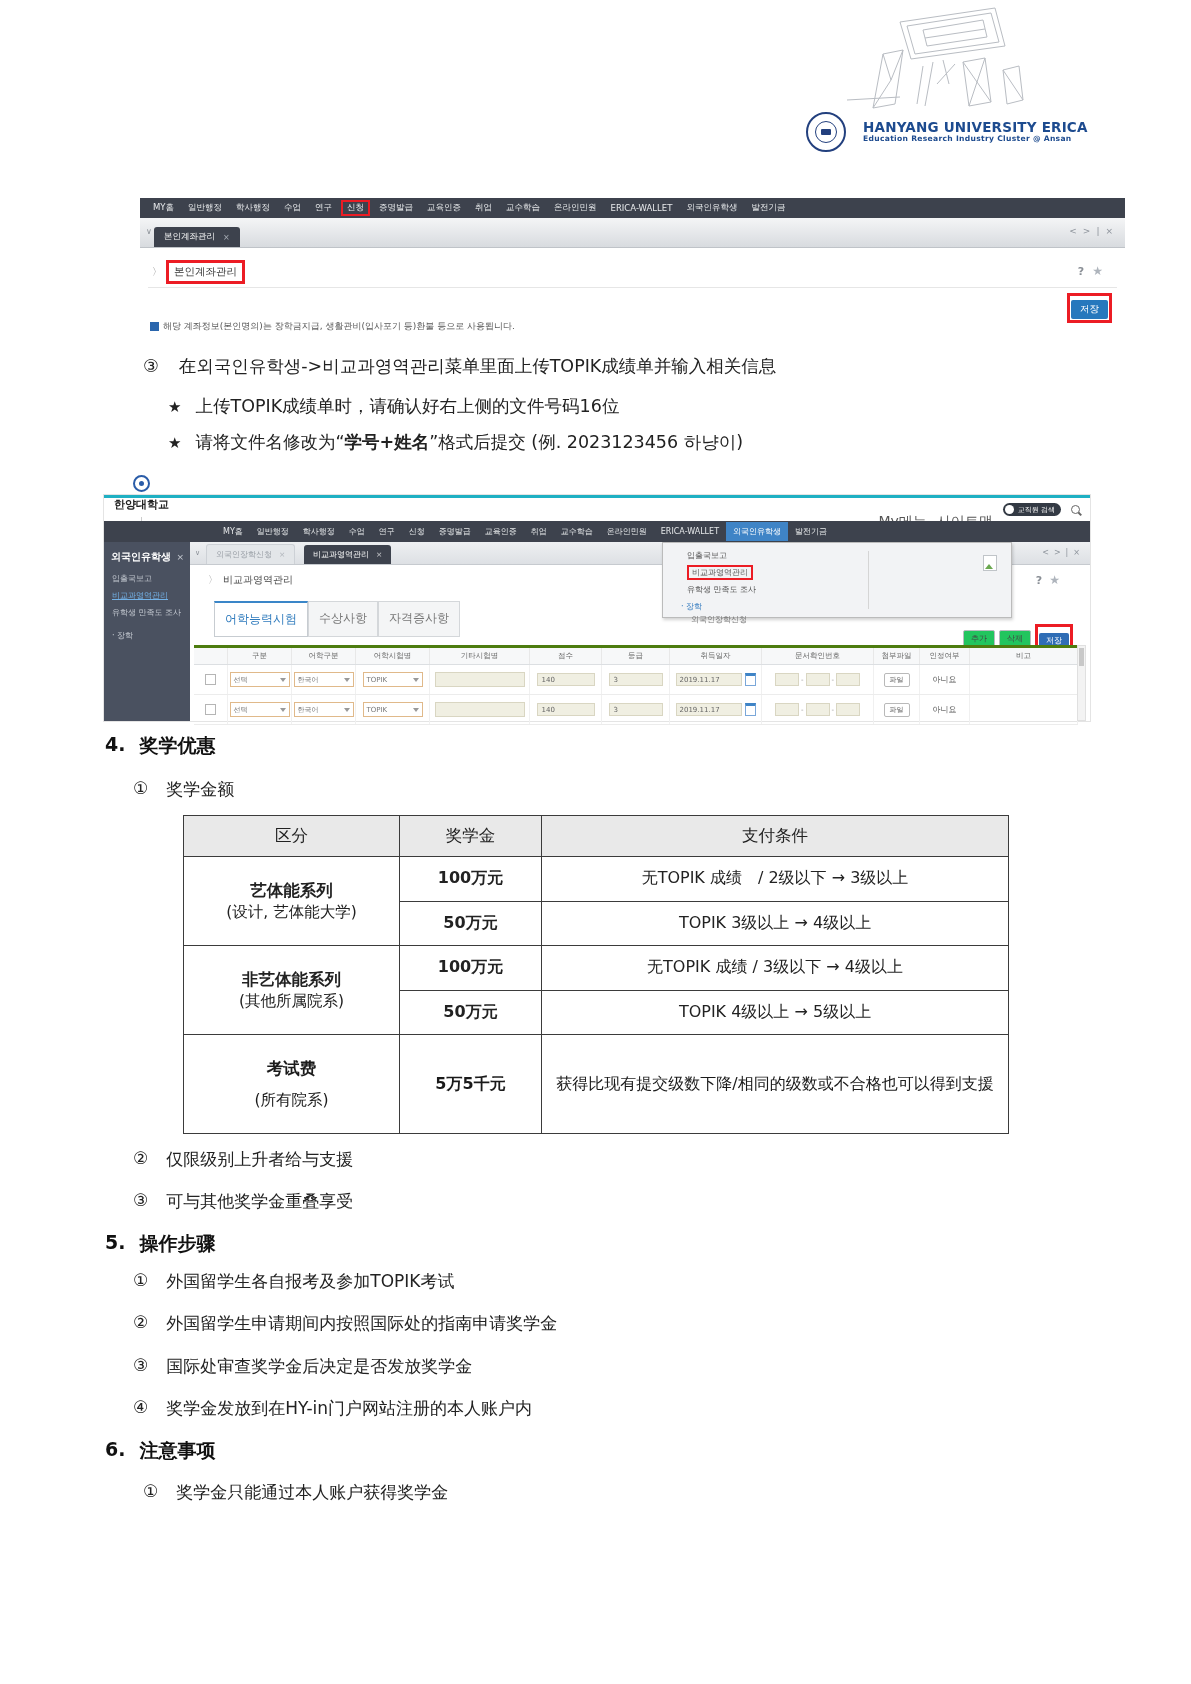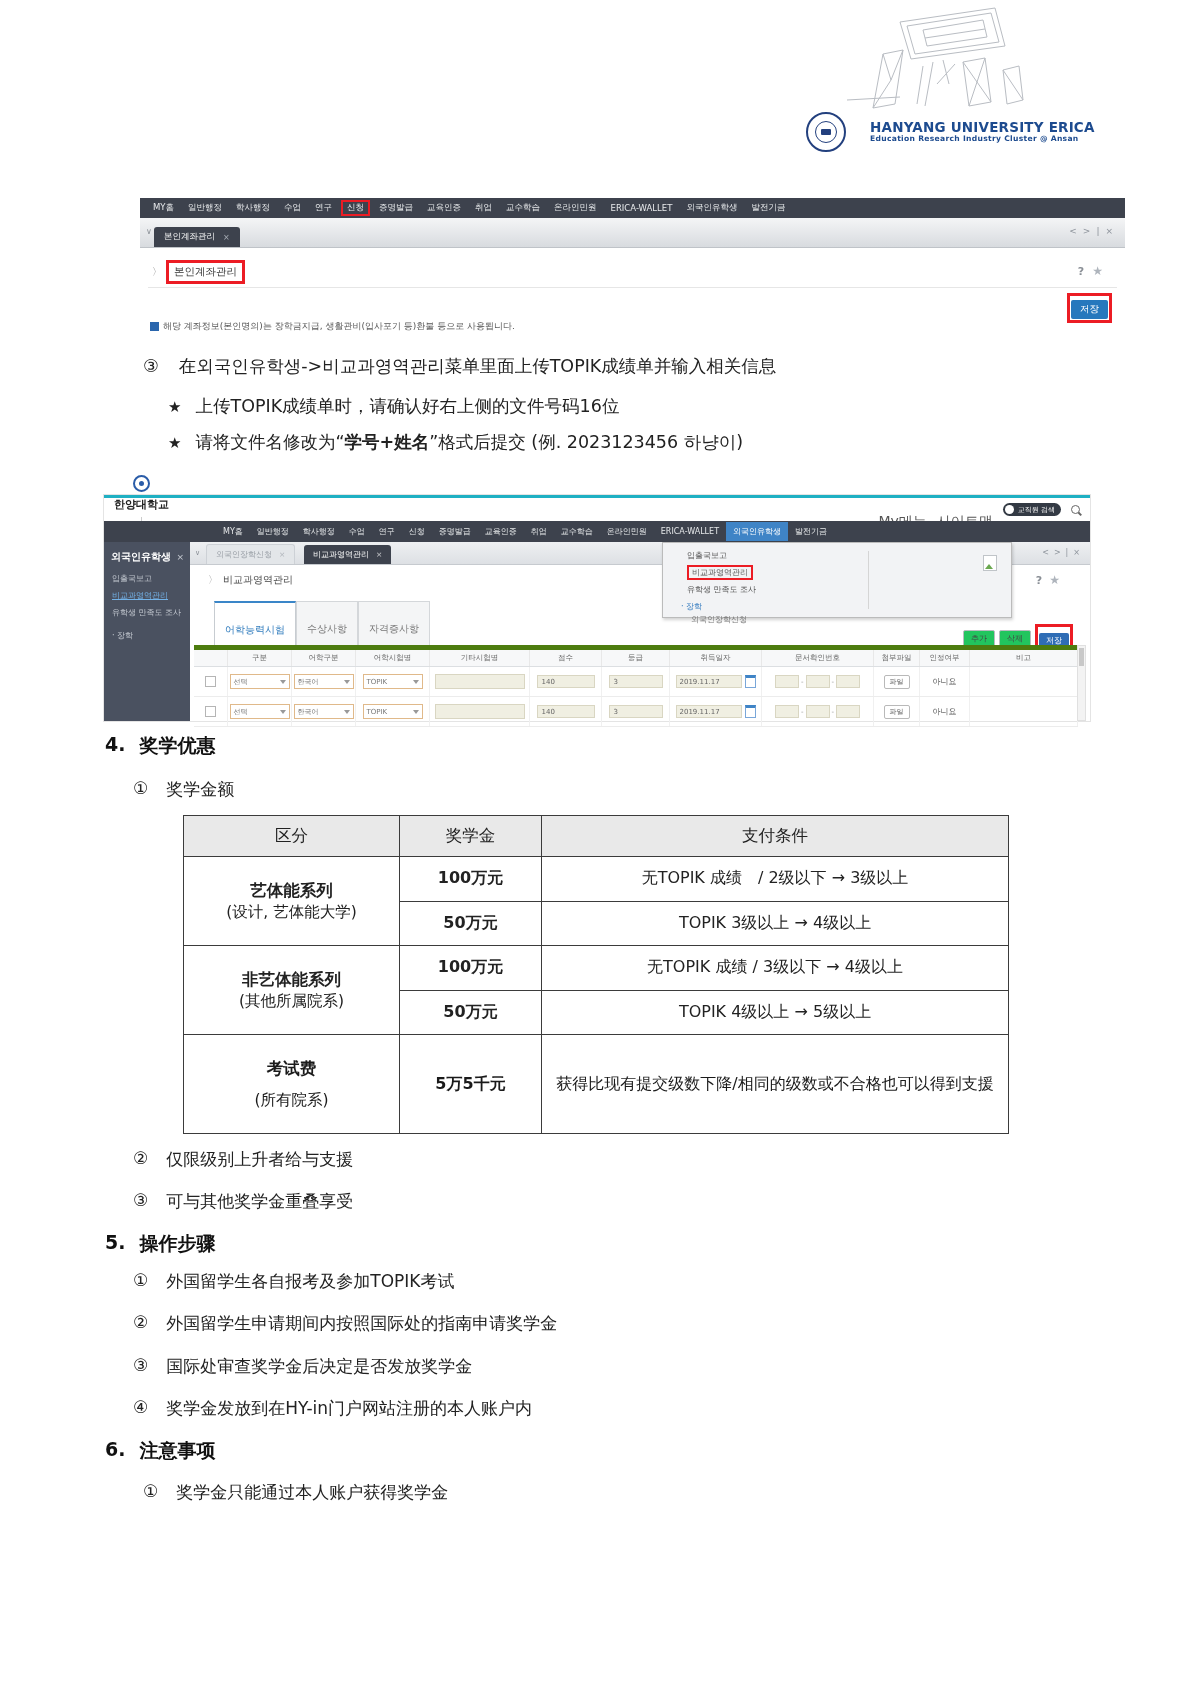--- a/index.html
+++ b/index.html
@@ -1,21 +1,21 @@
 <!DOCTYPE html>
 <html><head>
 <meta charset="utf-8">
 <style>
   html,body{margin:0;padding:0;background:#fff;}
   .page{position:relative;width:1191px;height:1684px;background:#fff;overflow:hidden;
         font-family:"DejaVu Sans",sans-serif;color:#1a1a1a;}
 
   
   .hdr-art{position:absolute;left:845px;top:4px;}
-  .logo-row{position:absolute;left:806px;top:112px;display:flex;align-items:center;gap:24px;}
+  .logo-row{position:absolute;left:806px;top:112px;display:flex;align-items:center;gap:17px;}
   .seal{width:36px;height:36px;border:2px solid #23407e;border-radius:50%;display:flex;align-items:center;justify-content:center;}
   .seal-inner{width:20px;height:20px;border:1px solid #23407e;border-radius:50%;display:flex;align-items:center;justify-content:center;}
   .seal-mark{width:10px;height:6px;background:#23407e;border-radius:1px;}
   .logo-txt{display:flex;flex-direction:column;line-height:1.15;}
   .logo-title{font-size:13.5px;font-weight:700;color:#1d4b8f;letter-spacing:.2px;}
   .logo-sub{font-size:7.6px;font-weight:700;color:#1d4b8f;letter-spacing:.3px;}
 
   
   .shot1{position:absolute;left:140px;top:198px;width:985px;height:152px;background:#fff;}
   .s1-nav{position:absolute;left:0;top:0;width:100%;height:20px;background:#3d424d;display:flex;align-items:center;padding-left:6px;box-sizing:border-box;}
@@ -84,29 +84,29 @@
   .s2-chev{position:absolute;left:5px;top:7px;font-size:7px;color:#8a8f96;}
   .s2-tab{position:absolute;bottom:0;font-size:8px;padding:4px 9px;border-radius:3px 3px 0 0;display:flex;gap:7px;align-items:center;}
   .s2-tab.off{left:16px;background:#e3e6e9;color:#9aa0a7;border:1px solid #cdd1d6;border-bottom:none;}
   .s2-tab.on{left:114px;background:#3d424d;color:#fff;}
   .s2-tab .tx{font-size:7.5px;opacity:.7;}
   .tab-controls2{position:absolute;right:10px;top:6px;display:flex;gap:5px;font-size:8px;color:#8d939b;}
   .s2-bc{position:absolute;left:18px;top:31px;display:flex;gap:5px;align-items:center;font-size:10px;color:#444;}
   .s2-bc .arr{color:#999;}
   .s2-help{position:absolute;right:30px;top:31px;display:flex;gap:7px;align-items:center;}
   .s2-subtabs{position:absolute;left:24px;top:59px;display:flex;}
-  .stab{font-size:10px;padding:20px 10px;border:1px solid #d4d7da;background:#f4f5f6;color:#777;}
+  .stab{font-size:12px;padding:8px 10px;border:1px solid #d4d7da;background:#f4f5f6;color:#777;}
   .stab.on{background:#fff;color:#2f7bbd;border-color:#c7ccd1;border-top:2px solid #3a86c8;}
   .s2-btnrow{position:absolute;right:17px;top:82px;display:flex;gap:4px;align-items:center;}
   .btn-sm{font-size:8px;color:#444;background:#22c55e;border:1px solid #b9bcc0;border-radius:2px;padding:2px 7px;font-family:inherit;}
   .save-wrap2{border:3px solid #ec1c24;padding:1px;display:inline-block;}
   .btn-save2{background:#2f6db5;color:#fff;font-size:8px;border:none;border-radius:2px;padding:2px 7px;font-family:inherit;}
   .s2-table{position:absolute;left:4px;top:103px;width:884px;}
   .t-row{display:grid;grid-template-columns:34px 64px 64px 74px 100px 72px 68px 92px 112px 46px 50px 1fr;align-items:center;}
-  .t-head{background:#f7f8f9;border-top:5px solid #4d7c0f;border-bottom:1px solid #dcdfe2;height:16px;}
+  .t-head{background:#f7f8f9;border-top:3px solid #4d7c0f;border-bottom:1px solid #dcdfe2;height:16px;}
   .t-head .hc{font-size:7.5px;color:#666;text-align:center;border-right:1px solid #e8e8e8;line-height:16px;height:16px;white-space:nowrap;overflow:hidden;}
   .t-body{height:29px;border-bottom:1px solid #ececec;}
   .t-body .bc{display:flex;align-items:center;justify-content:center;height:100%;border-right:1px solid #f0f0f0;}
   .cbx{width:9px;height:9px;border:1px solid #b5b5b5;background:#fff;}
   .tsel{width:52px;height:13px;border:1px solid #e0b98a;background:#fff;display:flex;align-items:center;justify-content:space-between;padding:0 3px;font-size:7px;color:#777;}
   .tsel .caret{border-top-color:#999;}
   .beige{background:#f0efe2;border:1px solid #d9d6c2;height:13px;}
   .in-etc{width:88px;}
   .in-score{width:58px;font-size:7px;color:#666;display:flex;align-items:center;padding-left:4px;box-sizing:border-box;}
   .in-grade{width:54px;font-size:7px;color:#666;display:flex;align-items:center;padding-left:4px;box-sizing:border-box;}

